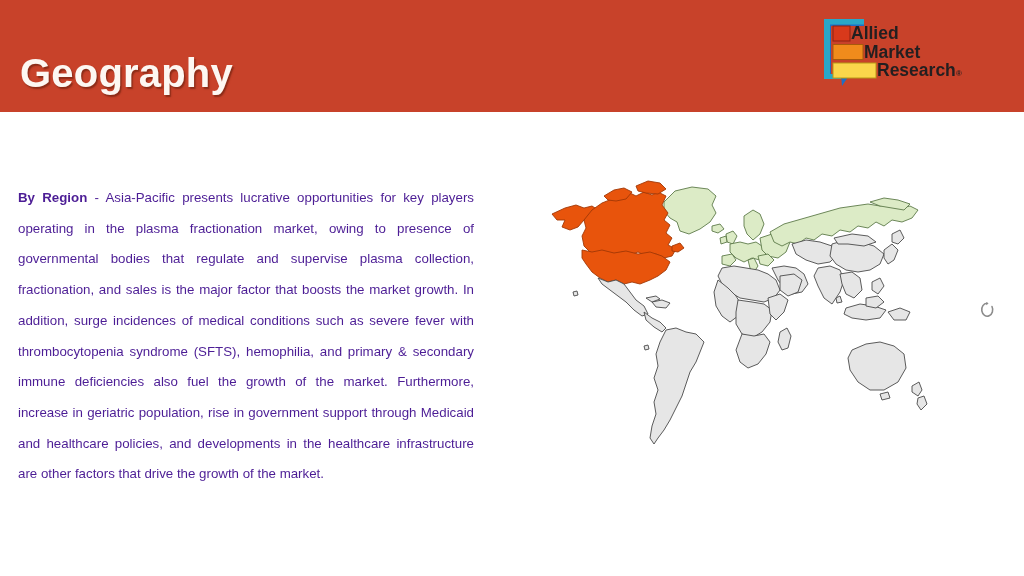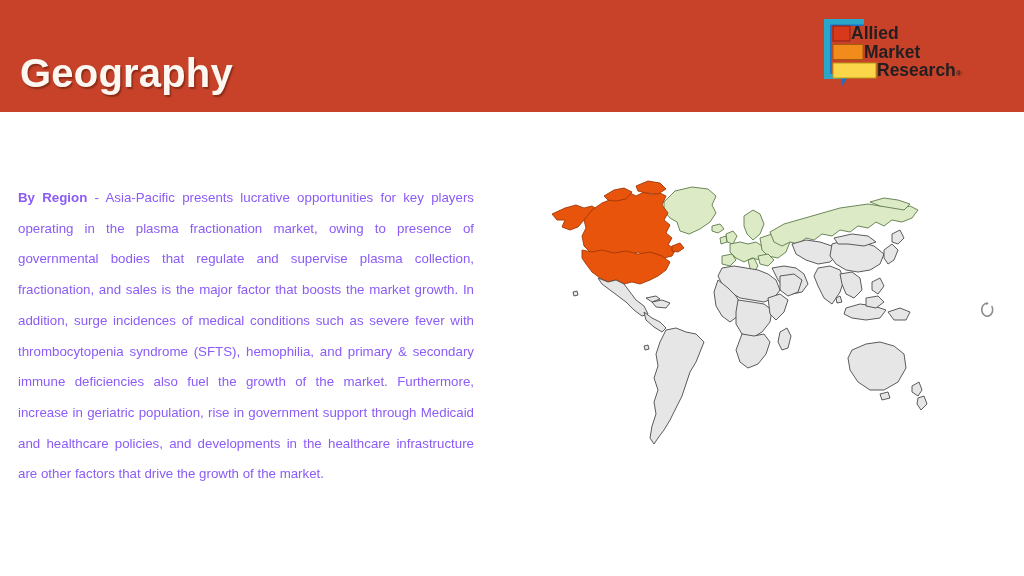--- a/index.html
+++ b/index.html
@@ -51,21 +51,21 @@
   
   .body-copy {
     position: absolute;
     left: 18px;
     top: 183px;
     width: 456px;
     font-size: 13.3px;
     line-height: 30.7px;
     text-align: justify;
     text-justify: inter-word;
-    color: #8b5cf6;
+    color: #4c1d95;
   }
   .body-copy .lead {
     font-weight: bold;
   }
 
   
   .map-wrap {
     position: absolute;
     left: 540px;
     top: 172px;

